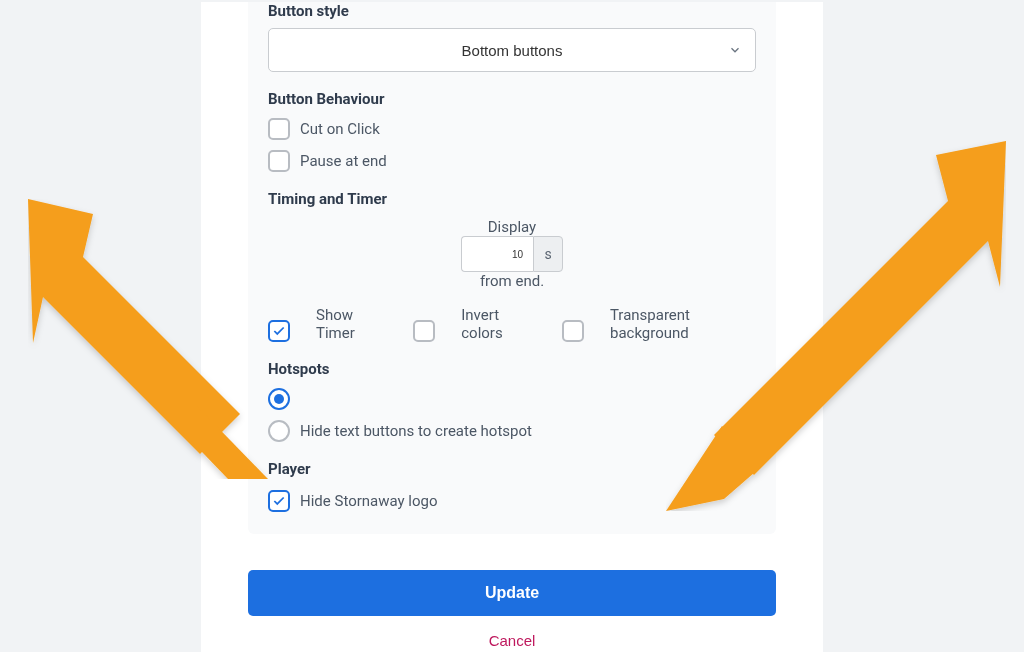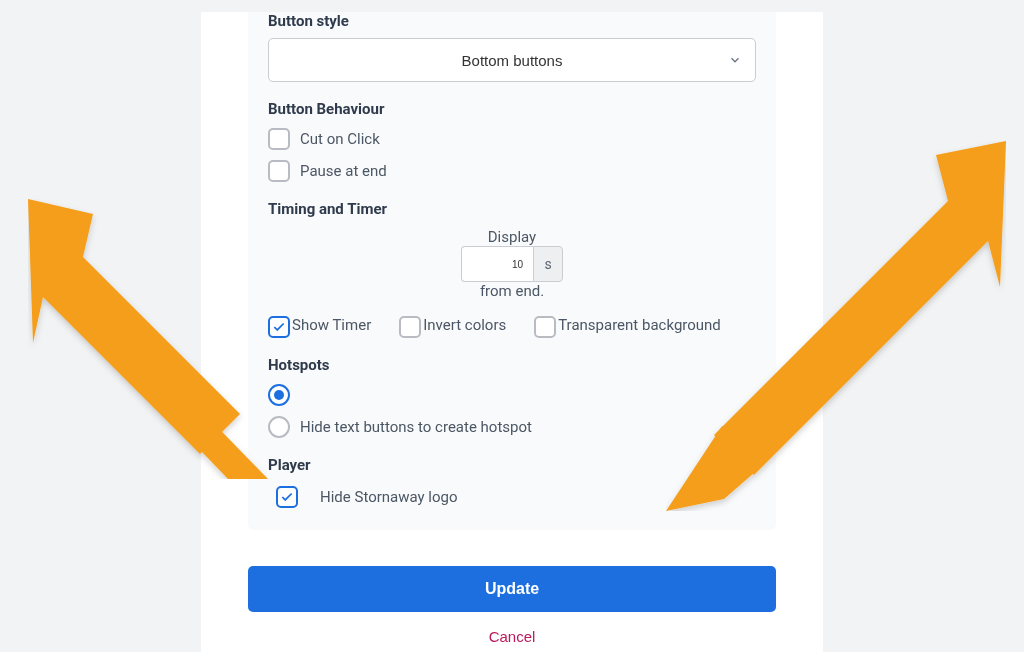--- a/index.html
+++ b/index.html
@@ -25,21 +25,21 @@
       padding: 0 20px 22px 20px;
       border-radius: 0 0 6px 6px;
     }
     .section-label {
       font-weight: 700;
       font-size: 15px;
       color: #2f3b4c;
       margin-top: 18px;
       margin-bottom: 8px;
     }
-    .section-label.first { margin-top: 12px; }
+    .section-label.first { margin-top: 2px; }
     .select-wrap {
       position: relative;
     }
     .select {
       width: 100%;
       height: 44px;
       border: 1px solid #c9ccd0;
       border-radius: 5px;
       background: #fff;
       padding: 0 14px;
@@ -135,31 +135,30 @@
       justify-content: center;
       font-size: 14px;
       color: #5b6572;
     }
     .inline-flags {
       display: flex;
       align-items: center;
       gap: 28px;
       margin-top: 16px;
     }
-    .inline-flag { display: flex; align-items: flex-start; gap: 2px; }
+    .inline-flag { display: flex; align-items: flex-end; gap: 26px; }
     .player-row {
       display: flex;
       align-items: center;
       margin-top: 12px;
     }
     .player-row .left {
       display: flex;
       align-items: center;
-      gap: 22px;
-      margin-left: 8px;
+      gap: 10px;
     }
     .player-accent {
       display: flex;
       align-items: center;
       gap: 10px;
       margin-left: 65px;
     }
     .swatch {
       width: 26px;
       height: 26px;

